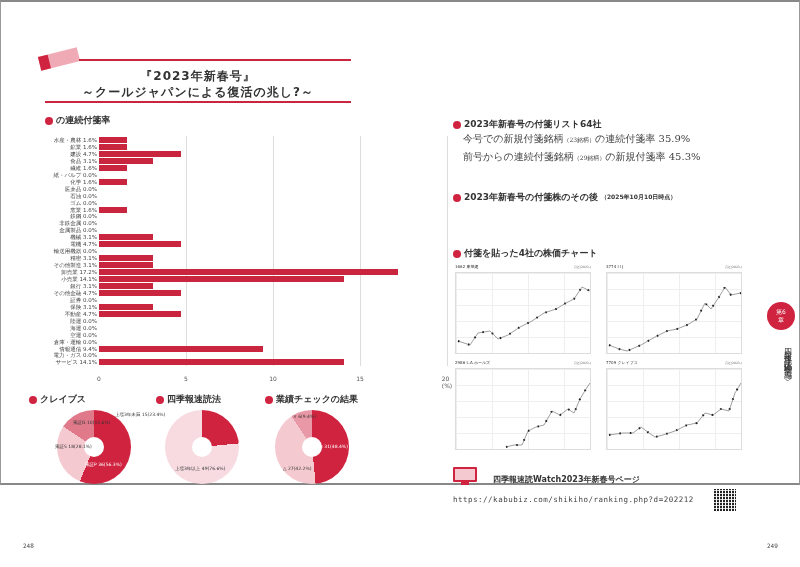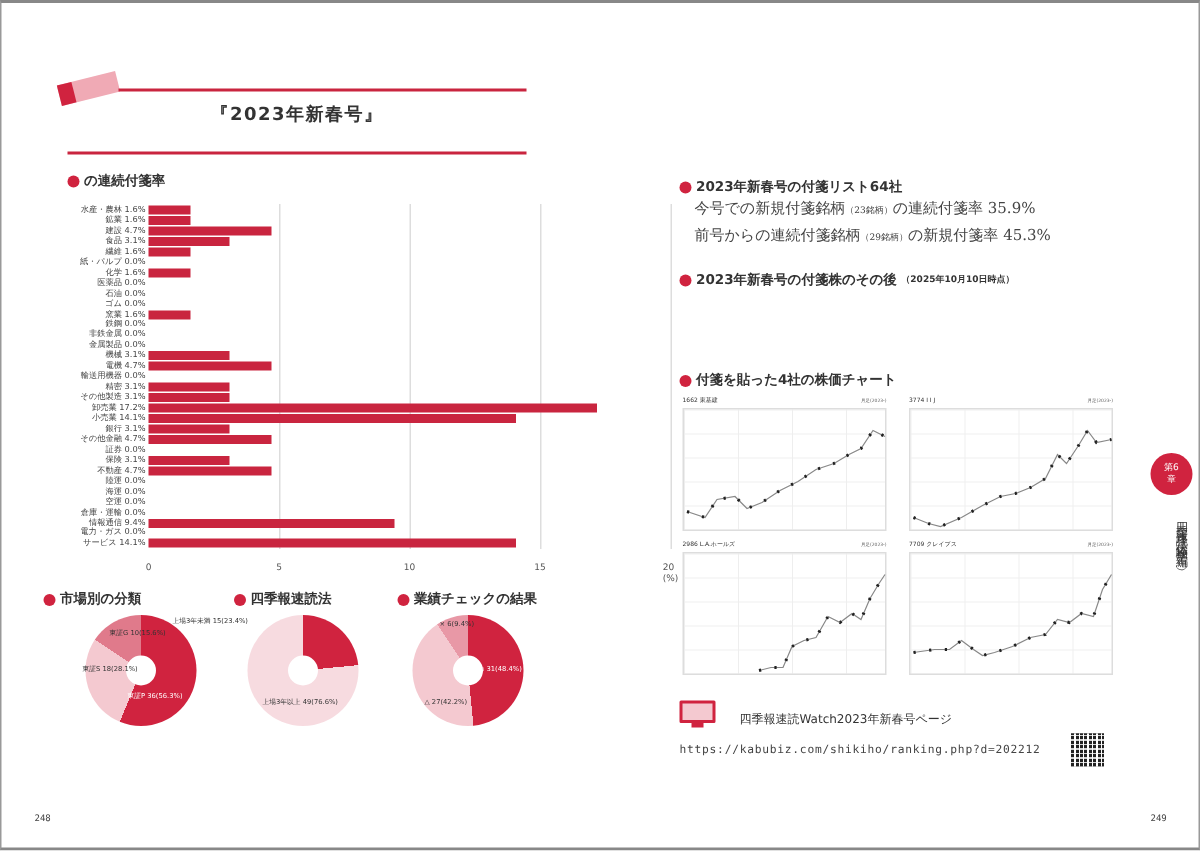--- a/index.html
+++ b/index.html
@@ -1,18 +1,18 @@
 <!DOCTYPE html>
 <html><head>
 <meta charset="utf-8">
 <style>
   * { box-sizing: border-box; margin: 0; padding: 0; }
   html, body { width: 800px; height: 567px; background: #fff; overflow: hidden; }
   body { font-family: "DejaVu Sans", sans-serif; color: #333; position: relative; }
-  .spread { position: absolute; left: 0; top: 0; width: 800px; height: 567px; border: 1px solid #999; border-top: 2px solid #888; border-bottom: 2px solid #888; background: #fff; }
+  .spread { position: absolute; left: 0; top: 0; width: 800px; height: 485px; border: 1px solid #999; border-top: 2px solid #888; border-bottom: 2px solid #888; background: #fff; }
   .page-left { position: absolute; left: 0; top: 0; width: 400px; height: 563px; }
 
   .title-deco { position: absolute; left: 38px; top: 50px; width: 40px; height: 14px; transform: rotate(-14deg); background: #f0aab5; }
   .title-deco::before { content: ""; position: absolute; left: 0; top: 0; width: 10px; height: 14px; background: #d0233f; }
   .title-line { position: absolute; left: 78px; height: 2px; background: #c9253f; width: 272px; }
   .title-line.top { top: 57px; }
   .title-line.bottom { left: 44px; width: 306px; top: 99px; }
   .title-text { position: absolute; left: 44px; width: 306px; top: 66px; text-align: center; font-size: 12px; font-weight: bold; line-height: 16px; color: #333; letter-spacing: 1px; }
 
   .section-head { position: absolute; font-size: 9px; font-weight: bold; color: #333; display: flex; align-items: center; gap: 3px; white-space: nowrap; }
@@ -43,41 +43,42 @@
   .sc-title { position: absolute; left: 2px; top: 0; font-size: 4px; color: #333; }
   .sc-tag { position: absolute; right: 12px; top: 1px; font-size: 3px; color: #666; }
   .sc-plot { position: absolute; left: 2px; top: 8px; width: 136px; height: 82px; border: 1px solid #ddd; background:
       linear-gradient(#eee 1px, transparent 1px) 0 0 / 100% 16px,
       linear-gradient(90deg, #eee 1px, transparent 1px) 0 0 / 36px 100%; }
   .sc-plot svg { position: absolute; left: 0; top: 0; width: 136px; height: 82px; }
 
   .monitor { position: absolute; left: 452px; top: 465px; width: 24px; height: 18px; }
   .monitor-screen { position: absolute; left: 0; top: 0; width: 24px; height: 15px; border: 2px solid #d0233f; background: #f4c9d0; border-radius: 1px; }
   .monitor-stand { position: absolute; left: 8px; top: 15px; width: 8px; height: 3px; background: #d0233f; }
-  .web-title { position: absolute; left: 492px; top: 472px; font-size: 8px; font-weight: normal; color: #333; }
+  .web-title { position: absolute; left: 492px; top: 472px; font-size: 8px; font-weight: bold; color: #333; }
   .url { position: absolute; left: 452px; top: 493px; font-family: "DejaVu Sans Mono", monospace; font-size: 7.5px; color: #444; letter-spacing: 0.5px; }
   .qr { position: absolute; left: 713px; top: 487px; width: 22px; height: 22px; background:
       repeating-linear-gradient(90deg, #222 0 2px, #fff 2px 3px),
       #222; }
   .qr::after { content:""; position:absolute; inset:0; background: repeating-linear-gradient(0deg, transparent 0 2px, rgba(255,255,255,0.8) 2px 3px); }
 
   .chapter-badge { position: absolute; left: 766px; top: 300px; width: 28px; height: 28px; border-radius: 50%; background: #d0233f; color: #fff; font-size: 6px; text-align: center; line-height: 8px; padding-top: 6px; }
   .chapter-vert { position: absolute; left: 780px; top: 340px; writing-mode: vertical-rl; font-size: 8px; color: #333; letter-spacing: 2px; }
   .page-num { position: absolute; top: 540px; font-size: 6px; color: #444; font-family: "DejaVu Sans Mono", monospace; }
 </style>
 </head>
 <body>
 
 <div class="spread">
 
   <div class="page-left">
     <div class="title-deco"></div>
     <div class="title-line top"></div>
     <div class="title-text">
       <div>『2023年新春号』</div>
+      <div>～クールジャパンによる復活の兆し?～</div>
     </div>
     <div class="title-line bottom"></div>
 
     <div class="section-head" style="left:44px; top:112px;">
       <span class="dot"></span>
       <span>の連続付箋率</span>
     </div>
 
     <div id="bar-grid">
         <div class="grid-v" style="left: 185px;"></div>
@@ -222,21 +223,21 @@
     <div id="bar-ticks">
         <div class="axis-tick" style="left: 98px;">0</div>
         <div class="axis-tick" style="left: 185px;">5</div>
         <div class="axis-tick" style="left: 272px;">10</div>
         <div class="axis-tick" style="left: 359px;">15</div>
         <div class="axis-tick" style="left: 446px;">20 (%)</div>
       </div>
 
     <div class="section-head" style="left:28px; top:391px;">
       <span class="dot"></span>
-      <span>市場別の分類</span>
+      <span>クレイブス</span>
     </div>
     <div class="pie-wrap" style="left:56px;">
       <div class="pie" id="pie0" style="background: conic-gradient(rgb(208, 35, 63) 0deg, rgb(208, 35, 63) 202.5deg, rgb(244, 201, 208) 202.5deg, rgb(244, 201, 208) 303.75deg, rgb(224, 122, 139) 303.75deg, rgb(224, 122, 139) 360deg);"></div>
       <div class="pie-hole"></div>
       <div class="pie-label" style="left:16px; top:10px;">東証G 10(15.6%)</div>
       <div class="pie-label" style="left:-2px; top:34px;">東証S 18(28.1%)</div>
       <div class="pie-label light" style="left:28px; top:52px;">東証P 36(56.3%)</div>
     </div>
 
     <div class="section-head" style="left:155px; top:391px;">
@@ -270,21 +271,21 @@
       <span class="dot"></span>
       <span>2023年新春号の付箋リスト64社</span>
     </div>
     <div class="list-text" style="top:130px;">
       <span>今号での新規付箋銘柄</span><small>（23銘柄）</small><span>の連続付箋率 35.9%</span>
     </div>
     <div class="list-text" style="top:148px;">
       <span>前号からの連続付箋銘柄</span><small>（29銘柄）</small><span>の新規付箋率 45.3%</span>
     </div>
 
-    <div class="section-head" style="left:452px; top:178px;">
+    <div class="section-head" style="left:452px; top:189px;">
       <span class="dot"></span>
       <span>2023年新春号の付箋株のその後</span>
       <span style="font-size:6px;">（2025年10月10日時点）</span>
     </div>
     <table class="result-table">
       <tbody>
     </tbody>
       </table>
 
     <div class="section-head" style="left:452px; top:245px;">

